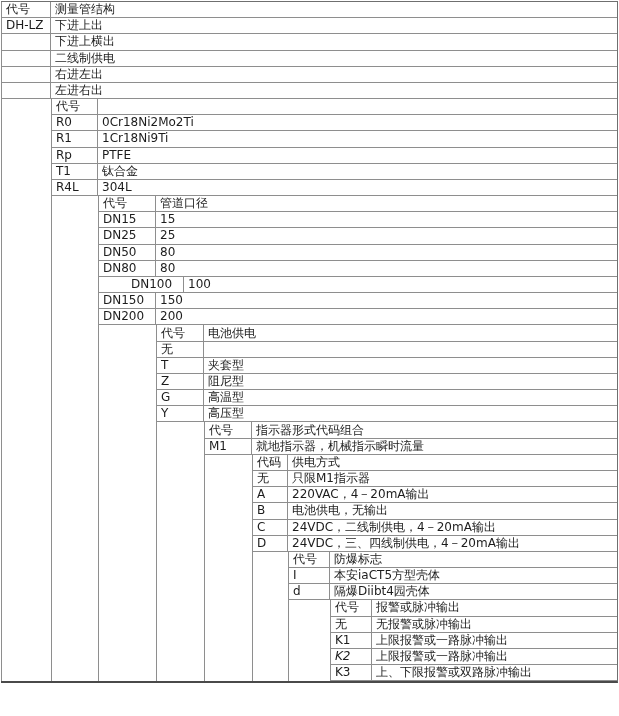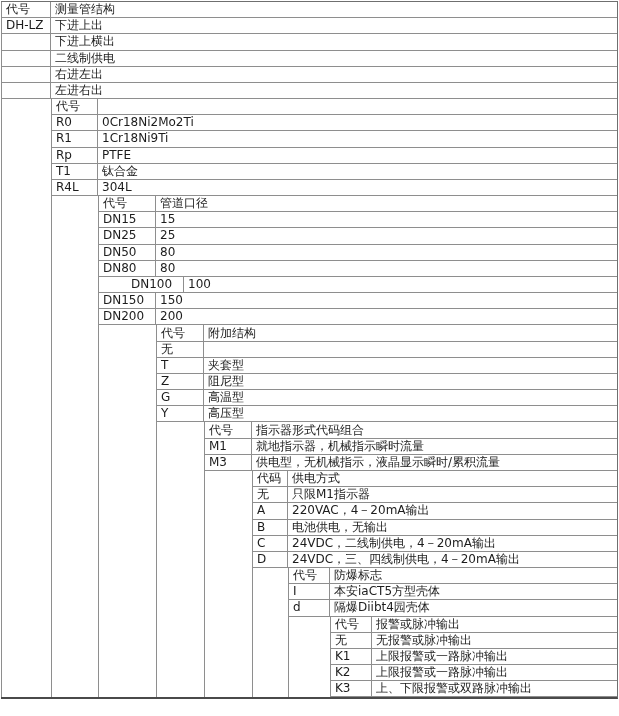--- a/index.html
+++ b/index.html
@@ -155,21 +155,21 @@
                   <div class="row">
                     <div class="cell code" style="width: 57px;">DN200</div>
                     <div class="cell desc">200</div>
                   </div>
                   <div class="nestrow">
                     <div class="spacer" style="width: 57px;"></div>
                     <div class="nestwrap">
                       <div class="tbl">
                         <div class="row">
                           <div class="cell code" style="width: 47px;">代号</div>
-                          <div class="cell desc">附加结构</div>
+                          <div class="cell desc">电池供电</div>
                         </div>
                         <div class="row">
                           <div class="cell code" style="width: 47px;">无</div>
                           <div class="cell desc"></div>
                         </div>
                         <div class="row">
                           <div class="cell code" style="width: 47px;">T</div>
                           <div class="cell desc">夹套型</div>
                         </div>
                         <div class="row">
@@ -189,24 +189,20 @@
                           <div class="nestwrap">
                             <div class="tbl">
                               <div class="row">
                                 <div class="cell code" style="width: 47px;">代号</div>
                                 <div class="cell desc">指示器形式代码组合</div>
                               </div>
                               <div class="row">
                                 <div class="cell code" style="width: 47px;">M1</div>
                                 <div class="cell desc">就地指示器，机械指示瞬时流量</div>
                               </div>
-                              <div class="row">
-                                <div class="cell code" style="width: 47px;">M3</div>
-                                <div class="cell desc">供电型，无机械指示，液晶显示瞬时/累积流量</div>
-                              </div>
                               <div class="nestrow">
                                 <div class="spacer" style="width: 47px;"></div>
                                 <div class="nestwrap">
                                   <div class="tbl">
                                     <div class="row">
                                       <div class="cell code" style="width: 35px;">代码</div>
                                       <div class="cell desc">供电方式</div>
                                     </div>
                                     <div class="row">
                                       <div class="cell code" style="width: 35px;">无</div>
@@ -254,21 +250,21 @@
                                                 </div>
                                                 <div class="row">
                                                   <div class="cell code" style="width: 41px;">无</div>
                                                   <div class="cell desc">无报警或脉冲输出</div>
                                                 </div>
                                                 <div class="row">
                                                   <div class="cell code" style="width: 41px;">K1</div>
                                                   <div class="cell desc">上限报警或一路脉冲输出</div>
                                                 </div>
                                                 <div class="row">
-                                                  <div class="cell code" style="width: 41px;">K2</div>
+                                                  <div class="cell code" style="width: 41px; font-style: italic;">K2</div>
                                                   <div class="cell desc">上限报警或一路脉冲输出</div>
                                                 </div>
                                                 <div class="row">
                                                   <div class="cell code" style="width: 41px;">K3</div>
                                                   <div class="cell desc">上、下限报警或双路脉冲输出</div>
                                                 </div>
                                               </div>
                                             </div>
                                           </div>
                                         </div>

